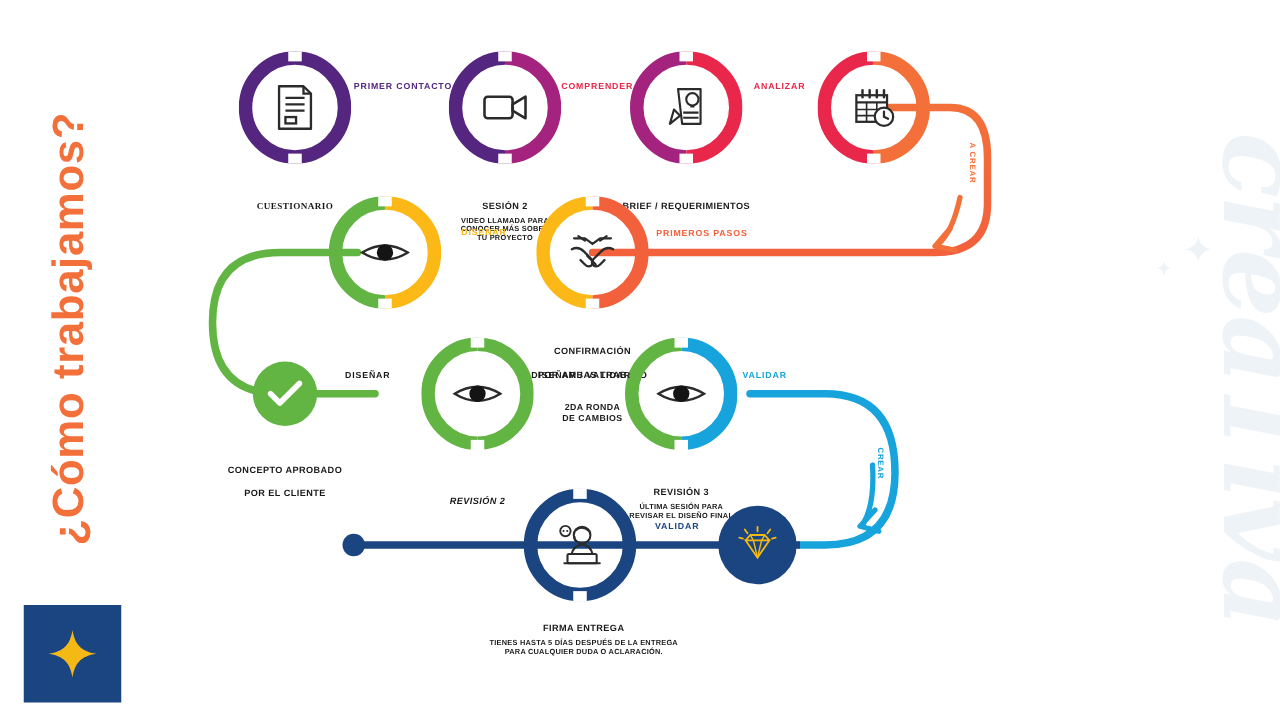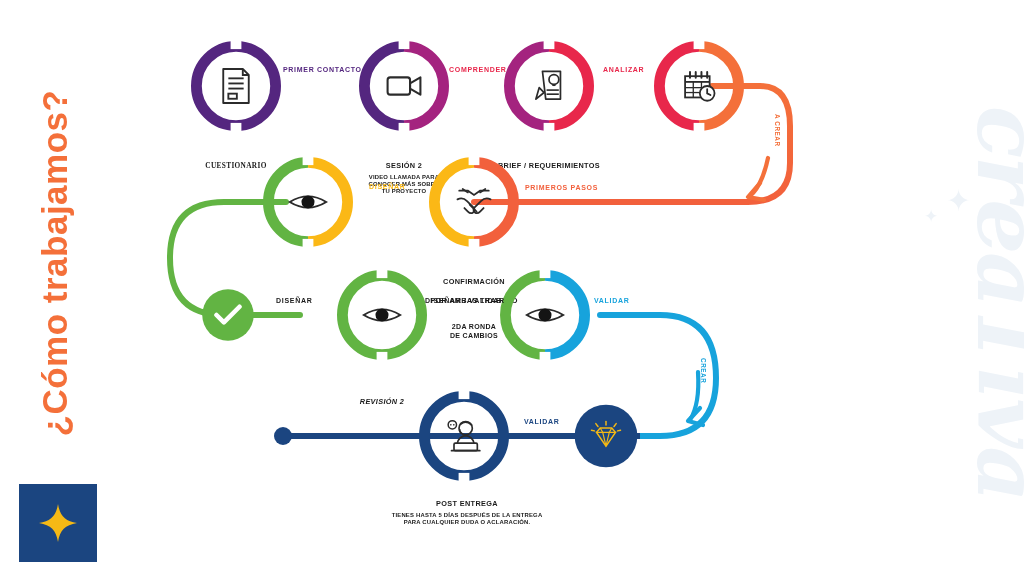--- a/index.html
+++ b/index.html
@@ -248,20 +248,24 @@
   <div class="node small" style="left:200px;top:287px;">
     <svg class="ring" viewBox="0 0 100 100">
       <circle cx="50" cy="50" r="46" fill="#62B443"></circle>
     </svg>
     <div class="icon">
       <svg viewBox="0 0 34 28" width="28" height="24">
         <path d="M3 14 L12 23 L31 4" fill="none" stroke="#ffffff" stroke-width="5.5" stroke-linecap="round" stroke-linejoin="round"></path>
       </svg>
     </div>
   </div>
+  <div class="cap" style="left:158px;top:344px;width:140px;">
+    <span class="t">CONCEPTO APROBADO
+POR EL CLIENTE</span>
+  </div>
 
   <div class="node" style="left:337px;top:270px;">
     <svg class="ring" viewBox="0 0 100 100">
       <path d="M 50 6 A 44 44 0 0 0 50 94" fill="none" stroke="#62B443" stroke-width="12"></path>
       <path d="M 50 6 A 44 44 0 0 1 50 94" fill="none" stroke="#62B443" stroke-width="12"></path>
       <rect x="44" y="0" width="12" height="9" fill="#fff"></rect>
       <rect x="44" y="91" width="12" height="9" fill="#fff"></rect>
     </svg>
     <div class="icon">
       <svg viewBox="0 0 46 24" width="40" height="22">
@@ -280,20 +284,25 @@
       <path d="M 50 6 A 44 44 0 0 1 50 94" fill="none" stroke="#17A3DC" stroke-width="12"></path>
       <rect x="44" y="0" width="12" height="9" fill="#fff"></rect>
       <rect x="44" y="91" width="12" height="9" fill="#fff"></rect>
     </svg>
     <div class="icon">
       <svg viewBox="0 0 46 24" width="40" height="22">
         <path d="M2 12 Q23 -1 44 12 Q23 25 2 12 Z" fill="#fff" stroke="#2b2b2b" stroke-width="2.2"></path>
         <circle cx="23" cy="12" r="7.5" fill="#141414"></circle>
       </svg>
     </div>
+  </div>
+  <div class="cap" style="left:475px;top:362px;width:140px;">
+    <span class="t">REVISIÓN 3</span>
+    <span class="s">ÚLTIMA SESIÓN PARA
+REVISAR EL DISEÑO FINAL</span>
   </div>
 
   <div class="clabel" style="left:276px;top:297px;">DISEÑAR</div>
   <div class="clabel" style="left:425px;top:297px;">DISEÑAR / VALIDAR</div>
   <div class="clabel sub" style="left:434px;top:322px;width:80px;">2DA RONDA
 DE CAMBIOS</div>
   <div class="clabel" style="left:594px;top:297px;color:#17A3DC;">VALIDAR</div>
   <div class="vlabel" style="left:707px;top:358px;color:#17A3DC;">CREAR</div>
 
   <div class="node" style="left:419px;top:391px;">
@@ -311,21 +320,21 @@
         <circle cx="26" cy="12" r="8" fill="none" stroke="#2b2b2b" stroke-width="2"></circle>
         <path d="M20 7 Q26 2 33 8" fill="none" stroke="#2b2b2b" stroke-width="2.2" stroke-linecap="round"></path>
         <path d="M19 13 Q18 17 21 18" fill="none" stroke="#2b2b2b" stroke-width="1.8"></path>
         <path d="M16 30 Q18 22 26 21 Q34 22 36 30" fill="none" stroke="#2b2b2b" stroke-width="2" stroke-linejoin="round"></path>
         <rect x="12" y="30" width="28" height="9" rx="1.5" fill="none" stroke="#2b2b2b" stroke-width="2"></rect>
         <line x1="9" y1="39" x2="43" y2="39" stroke="#2b2b2b" stroke-width="2" stroke-linecap="round"></line>
       </svg>
     </div>
   </div>
   <div class="cap" style="left:377px;top:471px;width:180px;">
-    <span class="t">POST ENTREGA</span>
+    <span class="t">FIRMA ENTREGA</span>
     <span class="s">TIENES HASTA 5 DÍAS DESPUÉS DE LA ENTREGA
 PARA CUALQUIER DUDA O ACLARACIÓN.</span>
   </div>
 
   <div class="node" style="left:574px;top:404px;width:64px;height:64px;">
     <svg class="ring" viewBox="0 0 100 100">
       <circle cx="50" cy="50" r="49" fill="#1B4580"></circle>
     </svg>
     <div class="icon" style="width:36px;height:36px;">
       <svg viewBox="0 0 44 44" width="32" height="32">

